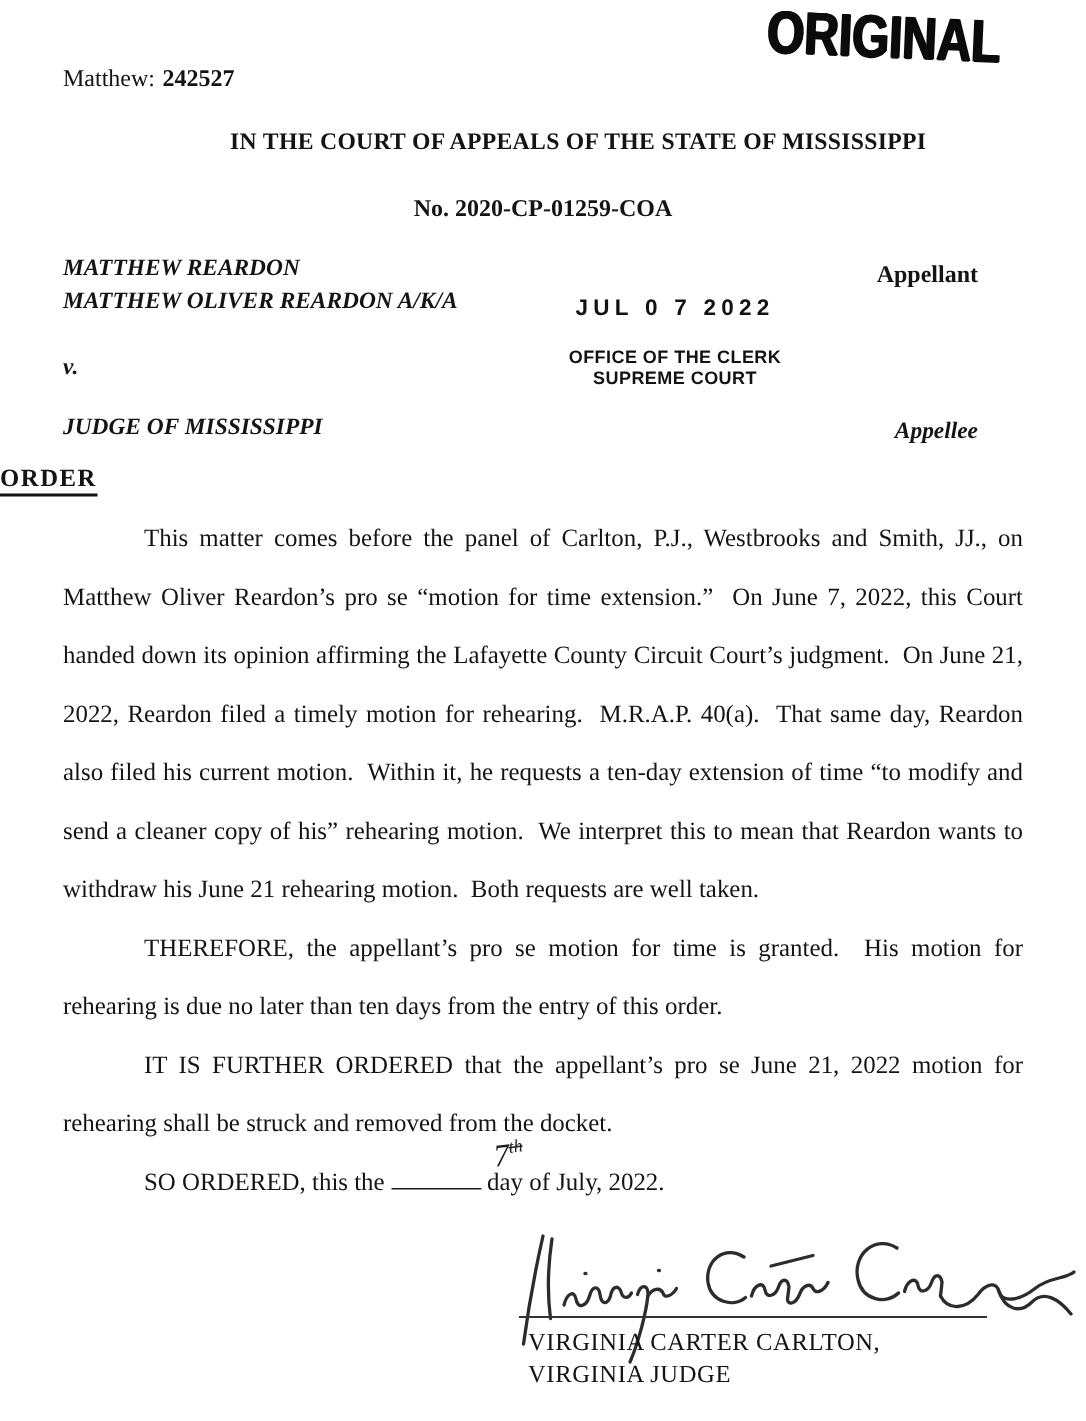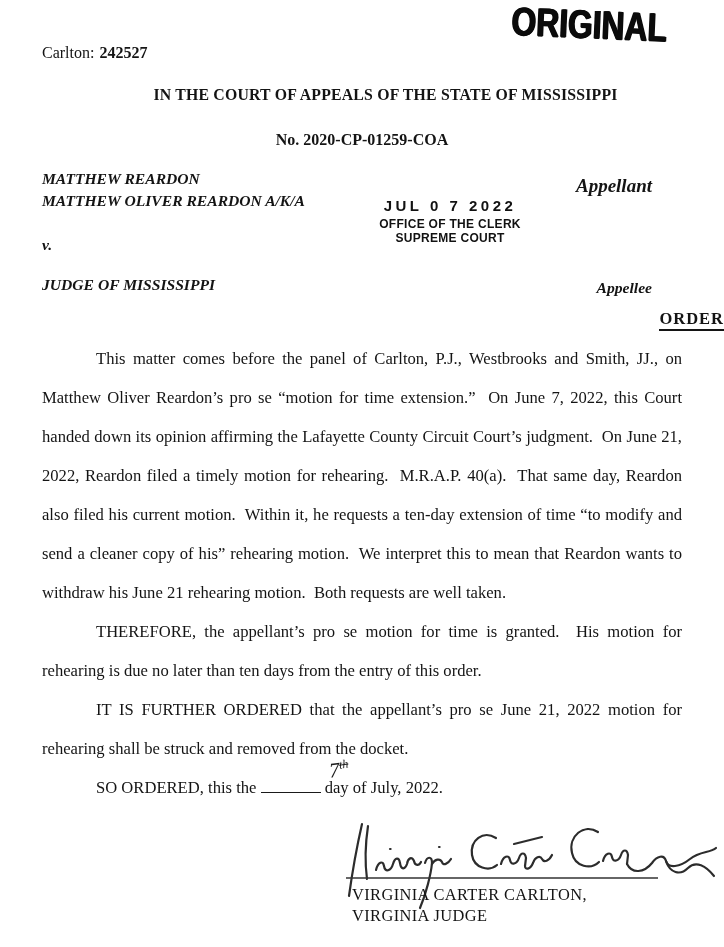--- a/index.html
+++ b/index.html
@@ -34,32 +34,32 @@
   .case-no{
     position:absolute;top:131px;left:0;right:0;
     text-align:center;font-weight:700;font-size:16px;
   }
 
   
   .caption{position:absolute;top:168px;left:42px;right:42px;height:150px;}
   .party-appellant{position:absolute;top:0;left:0;font-weight:700;font-style:italic;font-size:15.6px;line-height:22px;max-width:330px;}
   .versus{position:absolute;top:68px;left:0;font-weight:700;font-style:italic;font-size:15.6px;}
   .appellee-name{position:absolute;top:108px;left:0;font-weight:700;font-style:italic;font-size:15.6px;}
-  .role-appellant{position:absolute;top:7px;right:30px;font-weight:700;font-style:italic;font-size:19px;}
+  .role-appellant{position:absolute;top:7px;right:30px;font-weight:700;font-size:16px;}
   .role-appellee{position:absolute;top:111px;right:30px;font-weight:700;font-style:italic;font-size:15.6px;}
 
   .filed{
     position:absolute;left:243px;top:18px;width:330px;text-align:center;
     font-family:"Liberation Sans", sans-serif;color:#121212;
   }
   .filed-title{font-size:33px;font-weight:700;letter-spacing:6px;line-height:36px;}
   .filed-date{font-size:15px;font-weight:700;letter-spacing:3.5px;margin-top:11px;}
-  .filed-office{font-size:12px;font-weight:700;line-height:13.5px;letter-spacing:0.3px;margin-top:4px;}
+  .filed-office{font-size:12px;font-weight:700;line-height:13.5px;letter-spacing:0.3px;margin-top:18px;}
 
-  .order-heading{position:absolute;top:309px;left:0;right:0;text-align:right;}
+  .order-heading{position:absolute;top:309px;left:0;right:0;text-align:left;}
   .order-heading span{
     font-weight:700;font-size:16.5px;letter-spacing:1px;
     border-bottom:2.2px solid #141414;padding-bottom:1px;
   }
 
   
   .body{
     position:absolute;top:339px;left:42px;right:42px;
     font-size:16.6px;line-height:39px;text-align:justify;
   }
@@ -84,21 +84,21 @@
   }
 </style>
 </head>
 <body>
 
 <div class="page">
 
   <div class="original-stamp">ORIGINAL</div>
 
   <div class="serial">
-    <span>Carlton:</span><span class="num">242527</span>
+    <span>Matthew:</span><span class="num">242527</span>
   </div>
 
   <div class="court-title">IN THE COURT OF APPEALS OF THE STATE OF MISSISSIPPI</div>
 
   <div class="case-no">No. 2020-CP-01259-COA</div>
 
   <div class="caption">
     <div class="party-appellant">
       <div>MATTHEW REARDON</div>
       <div>MATTHEW OLIVER REARDON A/K/A</div>

